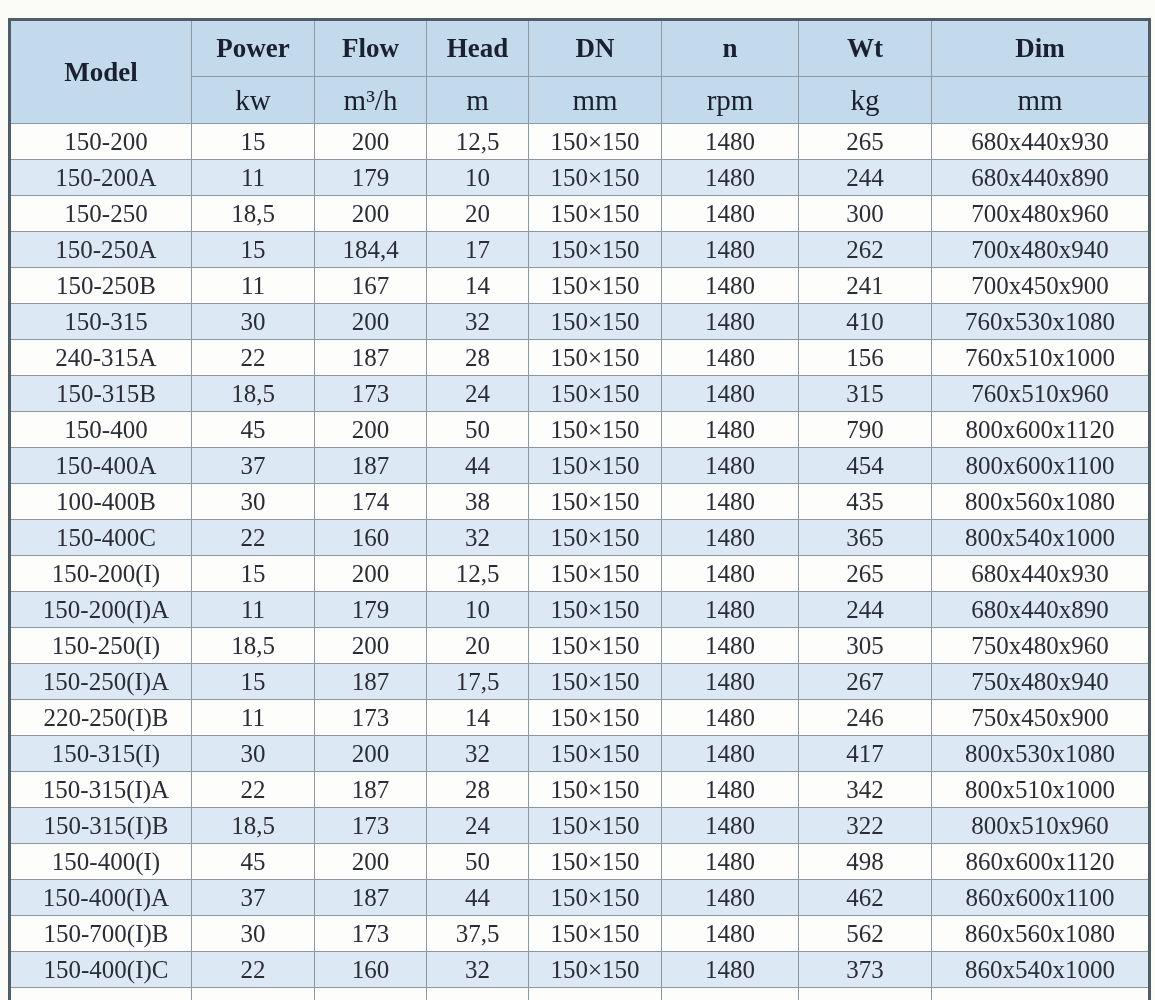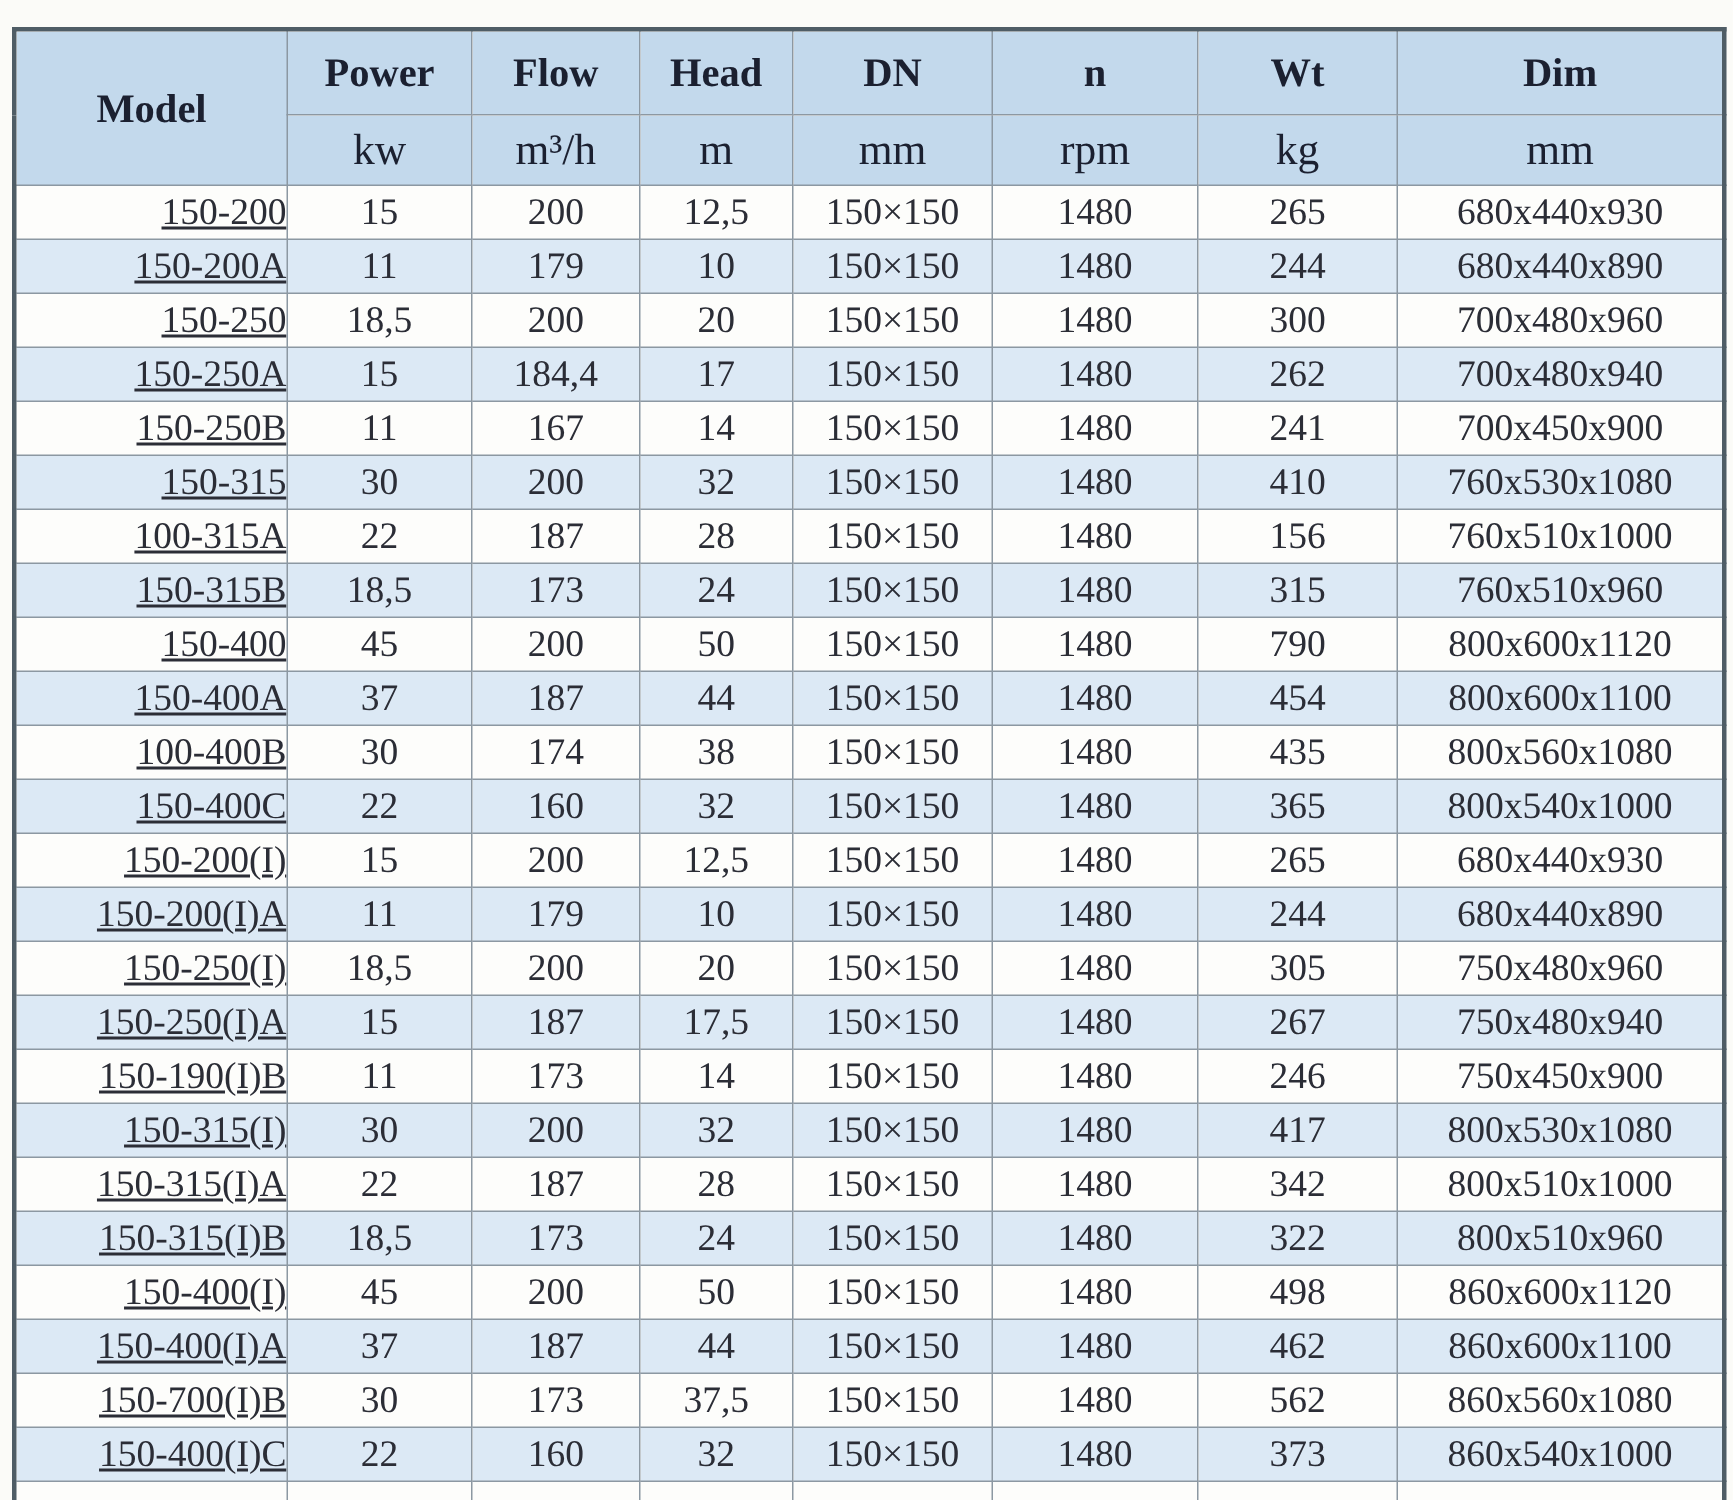--- a/index.html
+++ b/index.html
@@ -16,21 +16,21 @@
   html,body{width:1155px;height:1000px;overflow:hidden;background:var(--page-bg);}
   body{font-family:"Liberation Serif", serif;}
   .table-wrap{position:absolute;left:8px;top:18px;width:1140px;}
   table{border-collapse:collapse;table-layout:fixed;width:1140px;background:var(--row-bg);}
   th,td{border:1px solid var(--grid-line);vertical-align:middle;overflow:hidden;white-space:nowrap;}
   table{border:3px solid var(--outer-border);}
   thead th{background:var(--header-bg);color:var(--header-text);font-weight:bold;font-size:27px;text-align:center;}
   thead tr.names-row th{height:57px;}
   thead tr.units-row th{height:47px;font-weight:normal;font-size:29px;}
   tbody td{height:36px;font-size:25px;color:var(--body-text);text-align:center;}
-  tbody td.model-cell{text-align:right;padding-left:10px;text-decoration:underline;}
+  tbody td.model-cell{text-align:center;padding-left:10px;}
   tbody tr.stripe td{background:var(--stripe-bg);}
   tbody tr.partial td{height:40px;background:var(--row-bg);}
 </style>
 </head>
 <body>
 
 <div class="table-wrap">
   <table>
     <colgroup>
       <col style="width:182px">
@@ -118,21 +118,21 @@
           <td class="model-cell">150-315</td>
           <td>30</td>
           <td>200</td>
           <td>32</td>
           <td>150×150</td>
           <td>1480</td>
           <td>410</td>
           <td>760x530x1080</td>
         </tr>
         <tr>
-          <td class="model-cell">100-315A</td>
+          <td class="model-cell">240-315A</td>
           <td>22</td>
           <td>187</td>
           <td>28</td>
           <td>150×150</td>
           <td>1480</td>
           <td>156</td>
           <td>760x510x1000</td>
         </tr>
         <tr class="stripe">
           <td class="model-cell">150-315B</td>
@@ -218,21 +218,21 @@
           <td class="model-cell">150-250(I)A</td>
           <td>15</td>
           <td>187</td>
           <td>17,5</td>
           <td>150×150</td>
           <td>1480</td>
           <td>267</td>
           <td>750x480x940</td>
         </tr>
         <tr>
-          <td class="model-cell">150-190(I)B</td>
+          <td class="model-cell">220-250(I)B</td>
           <td>11</td>
           <td>173</td>
           <td>14</td>
           <td>150×150</td>
           <td>1480</td>
           <td>246</td>
           <td>750x450x900</td>
         </tr>
         <tr class="stripe">
           <td class="model-cell">150-315(I)</td>

